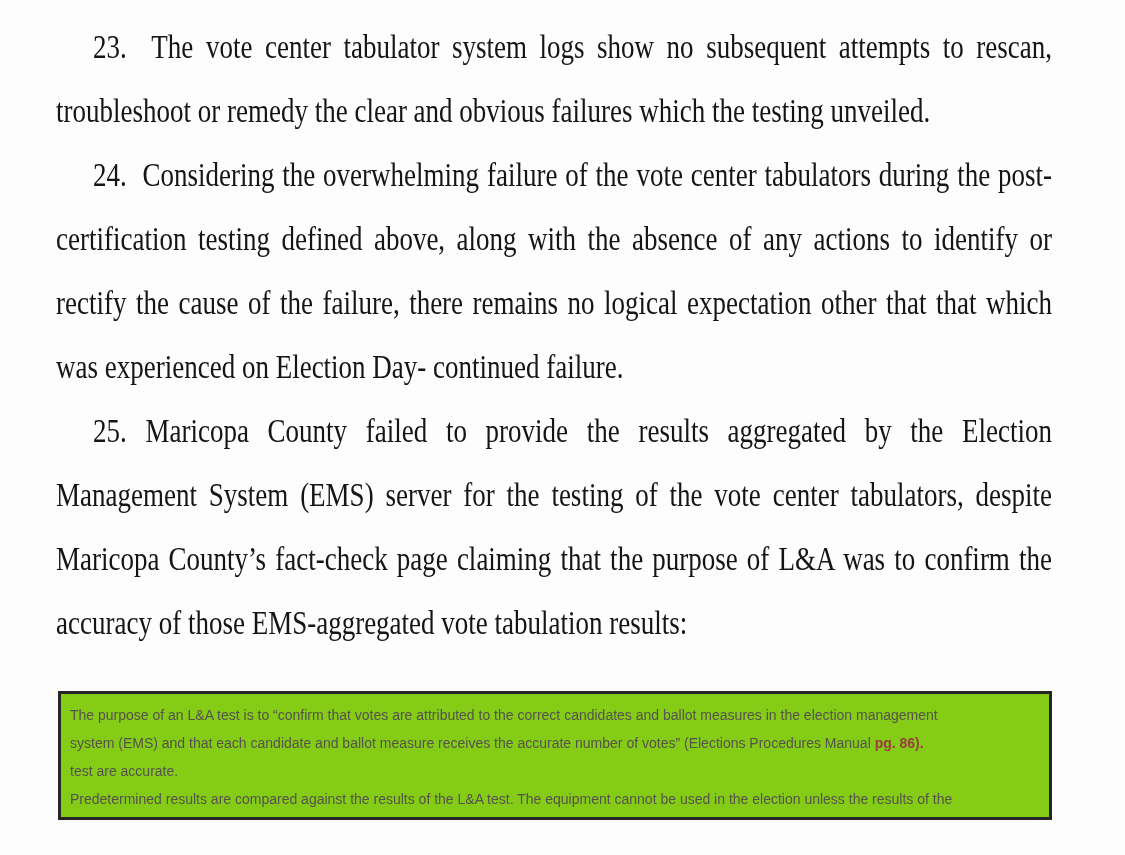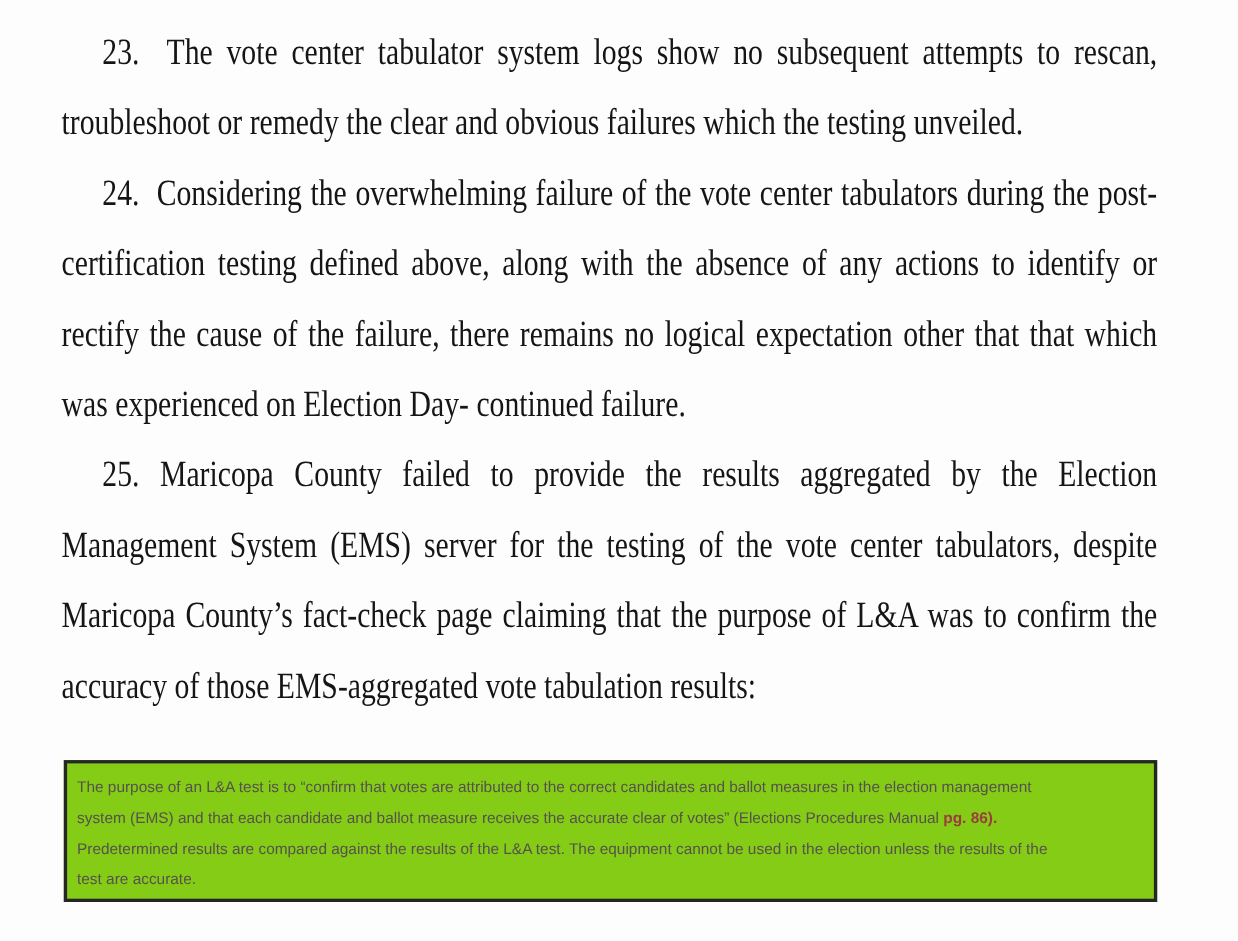--- a/index.html
+++ b/index.html
@@ -73,17 +73,17 @@
   <div class="bline just">certification testing defined above, along with the absence of any actions to identify or</div>
   <div class="bline just">rectify the cause of the failure, there remains no logical expectation other that that which</div>
   <div class="bline left">was experienced on Election Day- continued failure.</div>
   <div class="bline just indent">25. Maricopa County failed to provide the results aggregated by the Election</div>
   <div class="bline just">Management System (EMS) server for the testing of the vote center tabulators, despite</div>
   <div class="bline just">Maricopa County’s fact-check page claiming that the purpose of L&amp;A was to confirm the</div>
   <div class="bline left">accuracy of those EMS-aggregated vote tabulation results:</div>
 
   <div class="quote">
     <div class="qline">The purpose of an L&amp;A test is to “confirm that votes are attributed to the correct candidates and ballot measures in the election management</div>
-    <div class="qline"><span>system (EMS) and that each candidate and ballot measure receives the accurate clear of votes” (Elections Procedures Manual </span><span class="red">pg. 86).</span></div>
+    <div class="qline"><span>system (EMS) and that each candidate and ballot measure receives the accurate number of votes” (Elections Procedures Manual </span><span class="red">pg. 86).</span></div>
+    <div class="qline">test are accurate.</div>
     <div class="qline">Predetermined results are compared against the results of the L&amp;A test. The equipment cannot be used in the election unless the results of the</div>
-    <div class="qline">test are accurate.</div>
   </div>
 </div>
 
 </body></html>

